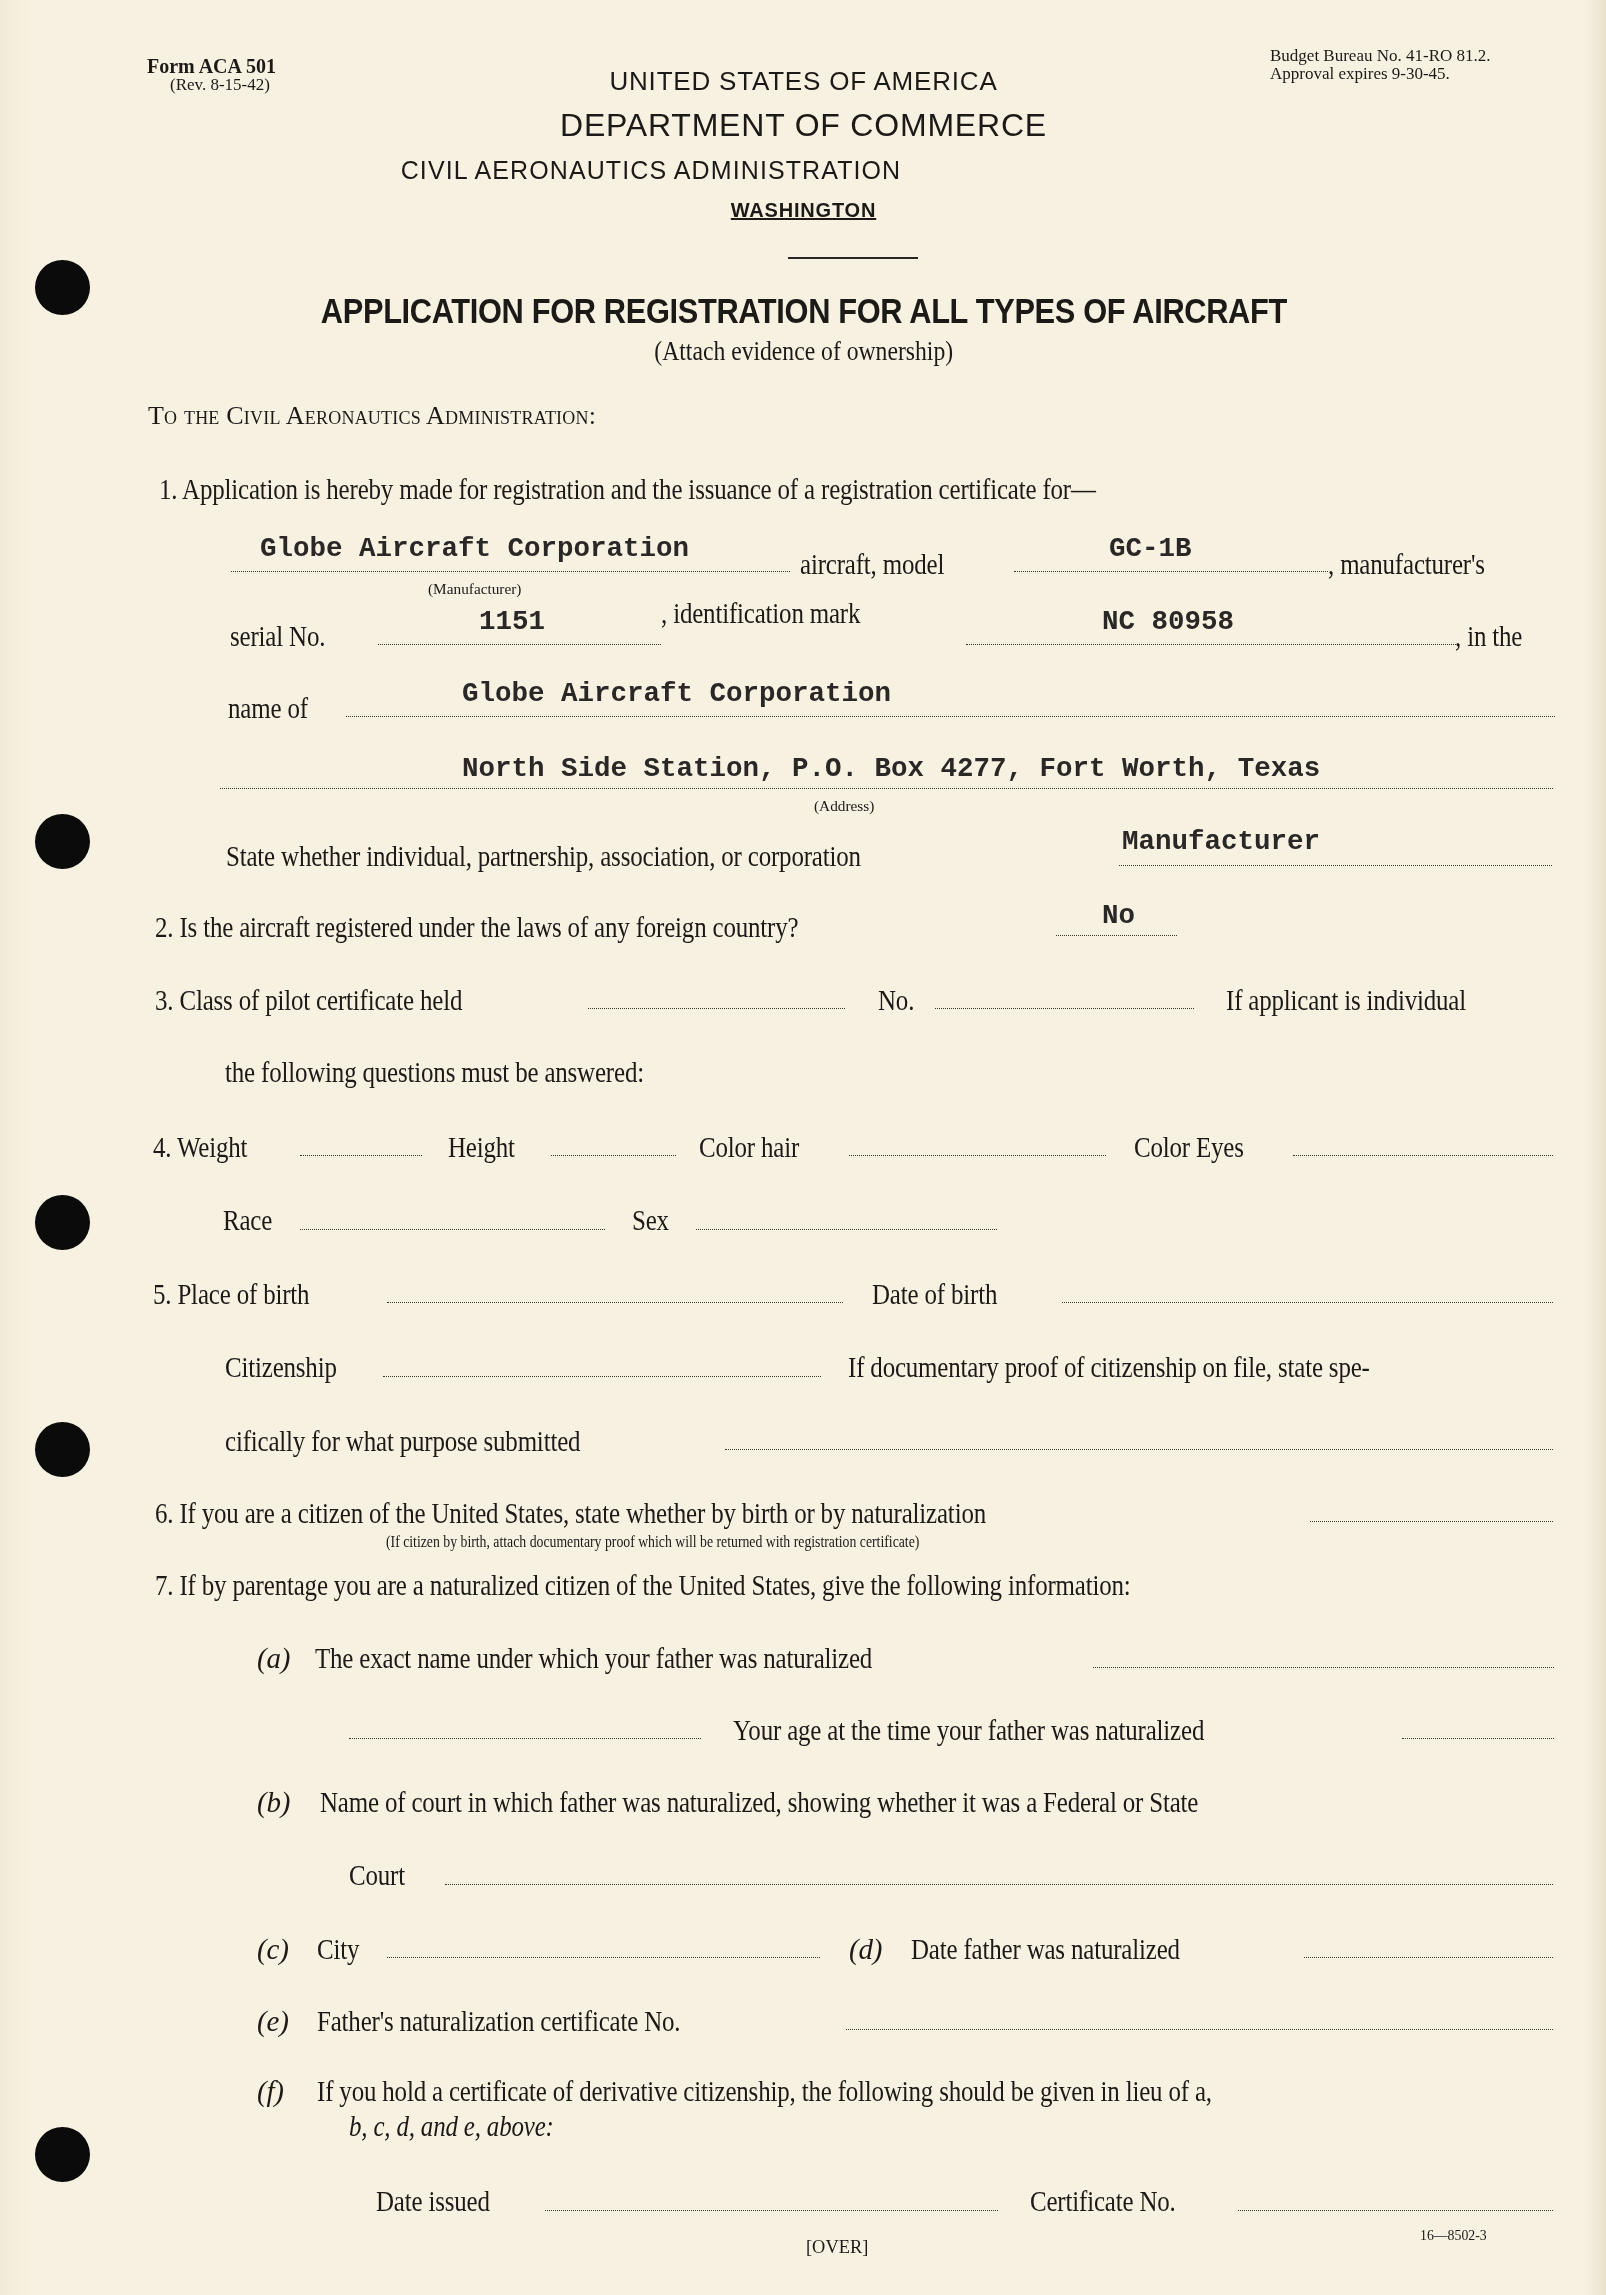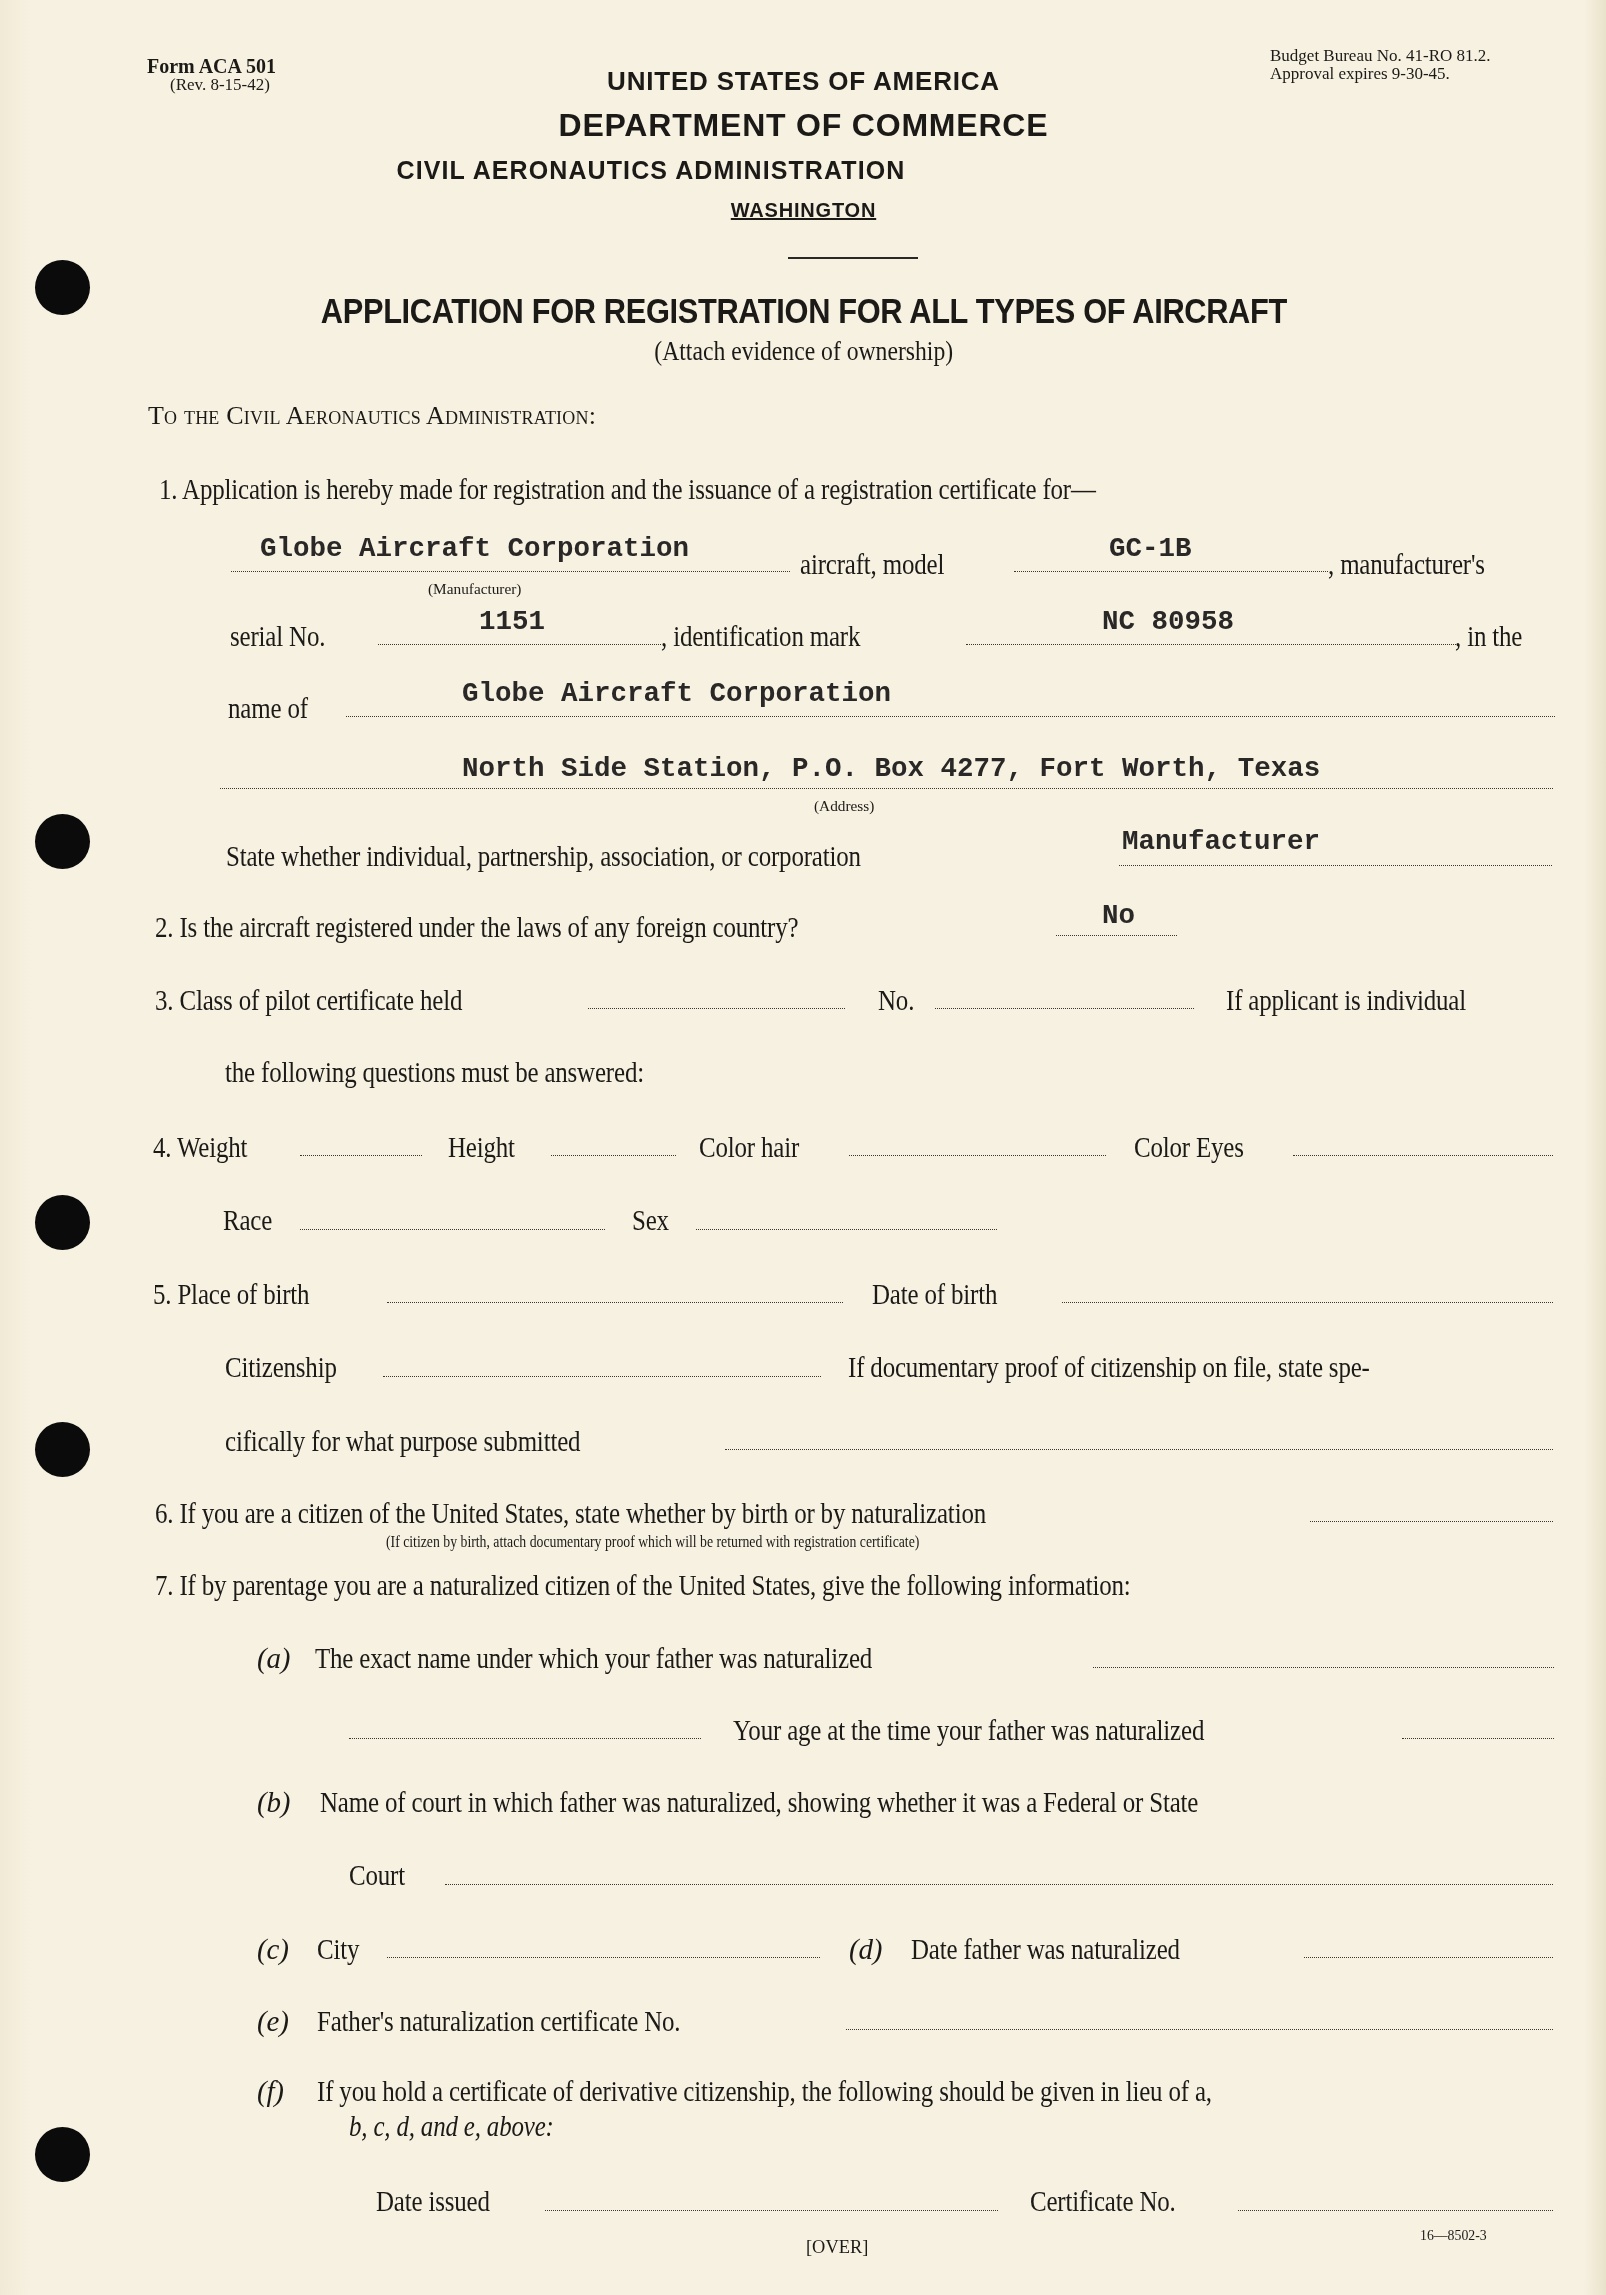--- a/index.html
+++ b/index.html
@@ -11,21 +11,21 @@
   }
   .paper {
     position:absolute; left:0; top:0; width:1607px; height:2295px;
     background:
       linear-gradient(90deg, rgba(230,220,190,0.35) 0px, rgba(0,0,0,0) 31px),
       linear-gradient(270deg, rgba(215,205,170,0.45) 0px, rgba(0,0,0,0) 23px),
       #f7f1e2;
   }
   .abs { position:absolute; white-space:nowrap; }
   .serif { font-family:"Liberation Serif", "DejaVu Serif", serif; }
-  .sans { font-family:"Liberation Sans", "DejaVu Sans", sans-serif;font-weight:bold; }
+  .sans { font-family:"Liberation Sans", "DejaVu Sans", sans-serif; }
   .mono { font-family:"Liberation Mono", "DejaVu Sans Mono", monospace; font-weight:bold; color:#2a2827; }
   .cond { display:inline-block; transform:scaleX(0.86); transform-origin:left center; }
   .body-text { font-size:29px; letter-spacing:-0.2px; }
   .dots {
     position:absolute; height:0; border-bottom:1.5px dotted #3a3631;
   }
   .hole {
     position:absolute; width:55px; height:55px; border-radius:50%; background:#0b0b0b;
   }
   .small { font-size:15.3px; }
@@ -66,21 +66,21 @@
   <div class="abs mono typed" style="left:260px; top:533px;">Globe Aircraft Corporation</div>
   <div class="abs serif small" style="left:428px; top:580px;">(Manufacturer)</div>
   <div class="abs serif body-text" style="left:800px; top:548px;"><span class="cond">aircraft, model</span></div>
   <div class="dots" style="left:1014px; width:314px; top:571px;"></div>
   <div class="abs mono typed" style="left:1109px; top:533px;">GC-1B</div>
   <div class="abs serif body-text" style="left:1328px; top:548px;"><span class="cond">, manufacturer's</span></div>
 
   <div class="abs serif body-text" style="left:230px; top:620px;"><span class="cond">serial No.</span></div>
   <div class="dots" style="left:378px; width:283px; top:644px;"></div>
   <div class="abs mono typed" style="left:479px; top:606px;">1151</div>
-  <div class="abs serif body-text" style="left:661px; top:620px;text-align:center;"><span class="cond">, identification mark</span></div>
+  <div class="abs serif body-text" style="left:661px; top:597px;text-align:center;"><span class="cond">, identification mark</span></div>
   <div class="dots" style="left:966px; width:490px; top:644px;"></div>
   <div class="abs mono typed" style="left:1102px; top:606px;">NC 80958</div>
   <div class="abs serif body-text" style="left:1455px; top:620px;"><span class="cond">, in the</span></div>
 
   <div class="abs serif body-text" style="left:228px; top:692px;"><span class="cond">name of</span></div>
   <div class="dots" style="left:346px; width:1209px; top:716px;"></div>
   <div class="abs mono typed" style="left:462px; top:678px;">Globe Aircraft Corporation</div>
 
   <div class="dots" style="left:220px; width:1333px; top:788px;"></div>
   <div class="abs mono typed" style="left:462px; top:753px;">North Side Station, P.O. Box 4277, Fort Worth, Texas</div>

